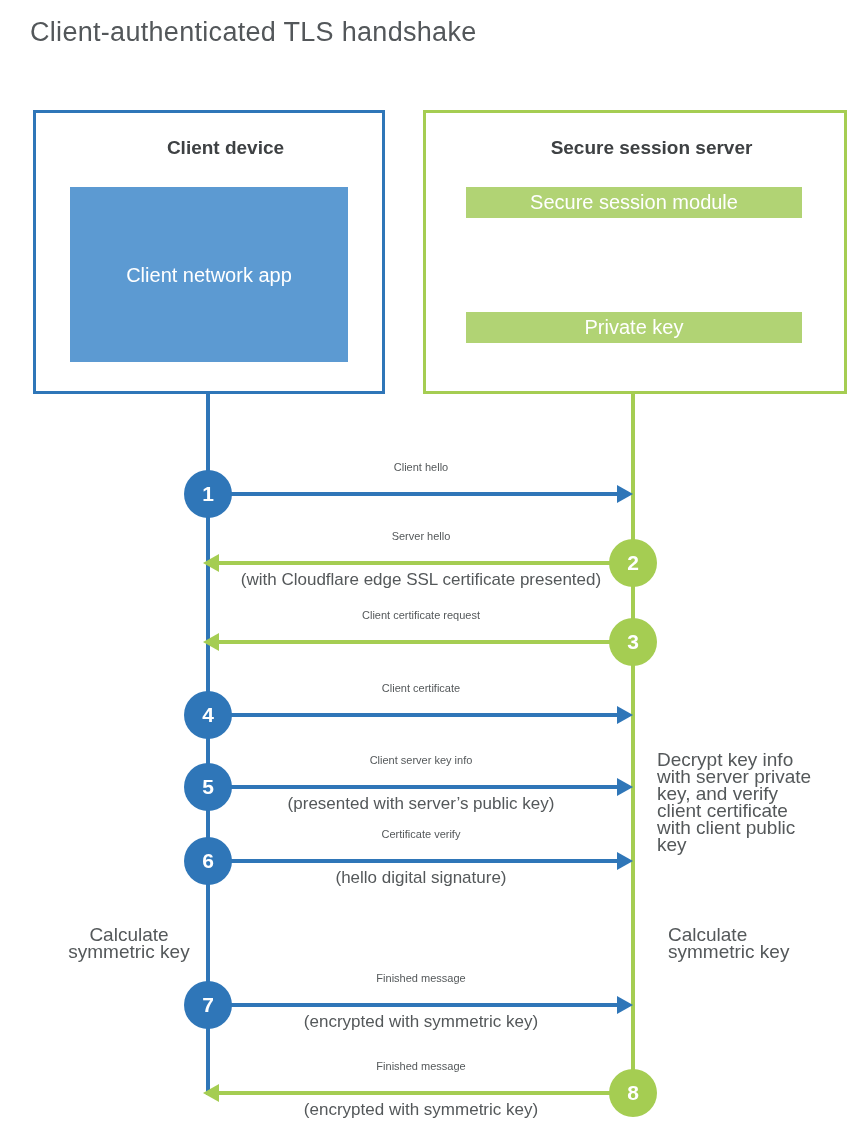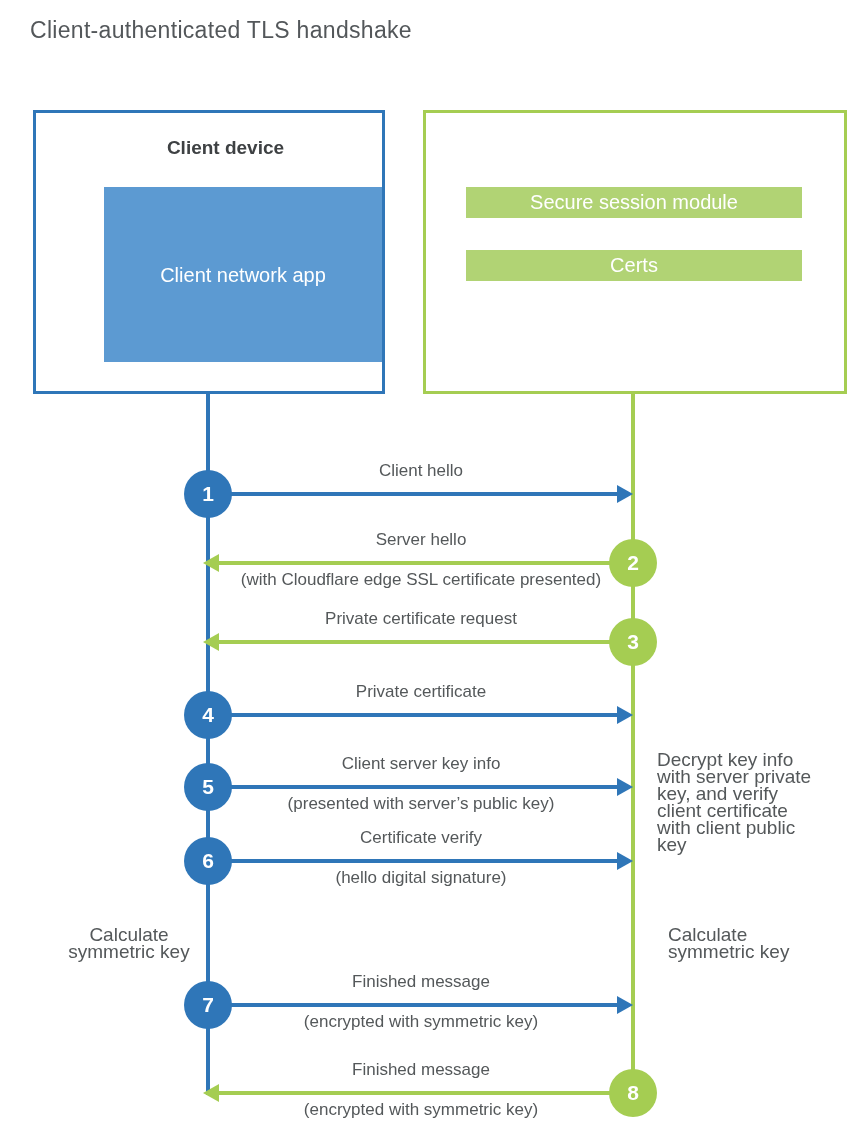--- a/index.html
+++ b/index.html
@@ -9,34 +9,34 @@
     --green-fill:#b1d374;
     --dark:#3e4143;
     --gray:#54585a;
   }
   html,body{margin:0;padding:0;background:#fff;}
   #page{
     position:relative;width:865px;height:1146px;background:#ffffff;
     font-family:"Liberation Sans", sans-serif;overflow:hidden;
   }
   #page-title{
-    position:absolute;left:30px;top:17px;font-size:23px;font-weight:300;
+    position:absolute;left:30px;top:17px;font-size:27px;font-weight:300;
     color:#53575a;letter-spacing:.3px;
   }
   
   .actor-box{position:absolute;top:110px;height:278px;background:#fff;}
   #client-box{left:33px;width:346px;border:3px solid var(--blue);}
   #server-box{left:423px;width:418px;border:3px solid var(--green);}
   .actor-title{
     position:absolute;left:0;right:0;top:24px;text-align:center;
     font-size:19px;font-weight:bold;color:var(--dark);padding-left:33px;
   }
   #client-app-box{
     position:absolute;left:34px;top:74px;width:278px;height:175px;
-    background:var(--blue-fill);display:flex;align-items:center;justify-content:center;margin-left:34px;
+    background:var(--blue-fill);display:flex;align-items:center;justify-content:center;
   }
   #client-app-box span{display:block;width:170px;text-align:center;color:#fff;font-size:20px;line-height:26px;}
   .server-bar{
     position:absolute;left:40px;width:336px;height:31px;background:var(--green-fill);
     display:flex;align-items:center;justify-content:center;color:#fff;font-size:20px;
   }
   #server-bar-0{top:74px;}
   #server-bar-1{top:137px;}
   #server-bar-2{top:199px;}
   
@@ -53,21 +53,21 @@
   .step.right .head{left:617px;border-left:16px solid var(--blue);}
   .step.left  .head{left:203px;border-right:16px solid var(--green);}
   .step .circle{
     position:absolute;top:-24px;width:48px;height:48px;border-radius:50%;
     color:#fff;font-weight:bold;font-size:21px;text-align:center;line-height:48px;
   }
   .step.right .circle{left:184px;background:var(--blue);}
   .step.left  .circle{left:609px;background:var(--green);}
   .step .label{
     position:absolute;left:208px;width:426px;top:-33px;text-align:center;
-    font-size:17px;color:var(--gray);
+    font-size:11px;color:var(--gray);
   }
   .step .sub{
     position:absolute;left:208px;width:426px;top:7px;text-align:center;
     font-size:17px;color:var(--gray);
   }
   
   .note{position:absolute;font-size:19px;line-height:17px;color:var(--gray);}
   #note-decrypt{left:657px;top:751px;width:164px;}
   #note-calc-left{left:66px;top:926px;width:126px;text-align:center;}
   #note-calc-right{left:668px;top:926px;width:126px;text-align:left;}
@@ -80,22 +80,23 @@
   <div id="page-title">Client-authenticated TLS handshake</div>
 
   <div class="actor-box" id="client-box">
     <div class="actor-title">Client device</div>
     <div id="client-app-box">
       <span>Client network app</span>
     </div>
   </div>
 
   <div class="actor-box" id="server-box">
+    <div class="actor-title">Secure session server</div>
     <div class="server-bar" id="server-bar-0">Secure session module</div>
-    <div class="server-bar" id="server-bar-1">Certs</div>
+    <div class="server-bar" id="server-bar-2">Private key</div>
   </div>
 
   <div class="lifeline" id="client-lifeline"></div>
   <div class="lifeline" id="server-lifeline"></div>
 
   <div class="step right" style="top:494px">
     <div class="line"></div>
     <div class="head"></div>
     <div class="circle">1</div>
     <div class="label">Client hello</div>
@@ -106,28 +107,28 @@
     <div class="head"></div>
     <div class="circle">2</div>
     <div class="label">Server hello</div>
     <div class="sub">(with Cloudflare edge SSL certificate presented)</div>
   </div>
 
   <div class="step left" style="top:642px">
     <div class="line"></div>
     <div class="head"></div>
     <div class="circle">3</div>
-    <div class="label">Private certificate request</div>
+    <div class="label">Client certificate request</div>
   </div>
 
   <div class="step right" style="top:715px">
     <div class="line"></div>
     <div class="head"></div>
     <div class="circle">4</div>
-    <div class="label">Private certificate</div>
+    <div class="label">Client certificate</div>
   </div>
 
   <div class="step right" style="top:787px">
     <div class="line"></div>
     <div class="head"></div>
     <div class="circle">5</div>
     <div class="label">Client server key info</div>
     <div class="sub">(presented with server’s public key)</div>
   </div>
 

